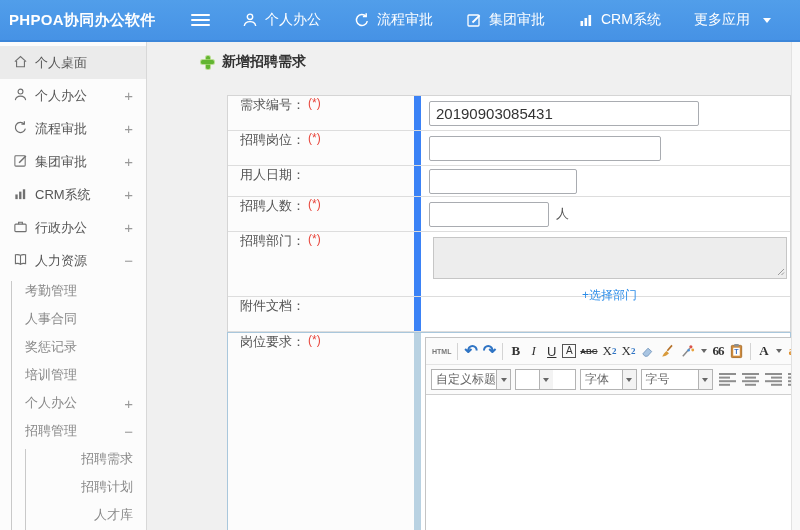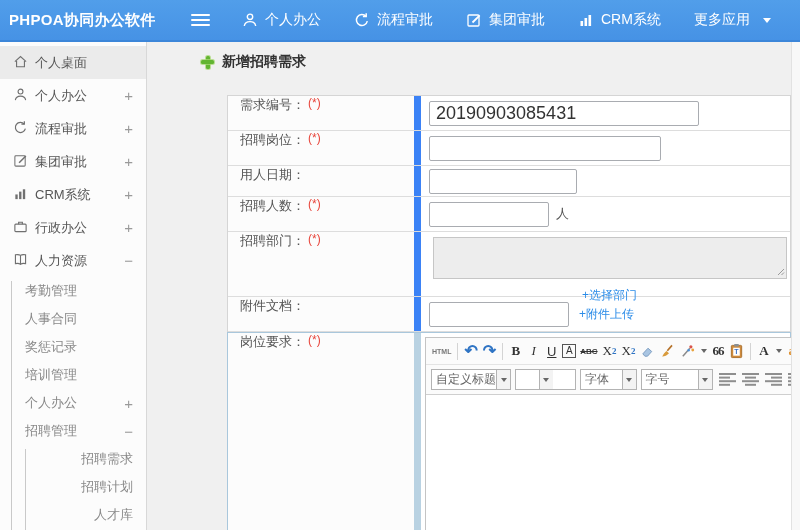--- a/index.html
+++ b/index.html
@@ -48,21 +48,21 @@
   
   .form { position:absolute; left:79px; top:53px; width:564px; background:#fff; border:1px solid #d5d5d5; }
   .frow { display:flex; border-bottom:1px solid #ddd; }
   .fl { flex:0 0 193px; border-right:7px solid #3b82f6; background:#fcfcfc; display:flex; align-items:flex-start; padding-left:12px; font-size:13px; color:#555; }
   .req { color:#e8463c; font-size:12px; margin-left:3px; }
   .fv { flex:1; display:flex; align-items:center; padding-left:8px; font-size:13px; color:#555; }
   .r1,.r2,.r4,.r6 { height:35px; } .r3 { height:31px; }
   .r5 { height:65px; }
   .r7 { height:322px; border-bottom:none; border-top:1px solid #a9c7dc; box-shadow:-1px 0 0 #a9c7dc, 1px 0 0 #a9c7dc; }
   .r7 .fl { border-right-color:#b9d2e2; }
-  .inp { height:25px; border:1px solid #a9acb1; border-radius:2px; background:#fff; padding:0 6px; font-size:18px; color:#333; font-family:"Liberation Sans",sans-serif; }
+  .inp { height:25px; border:1px solid #a9acb1; border-radius:2px; background:#fff; padding:0 6px; font-size:15px; color:#333; font-family:"Liberation Sans",sans-serif; }
   .w270{width:270px;} .w232{width:232px;} .w148{width:148px;} .w120{width:120px;} .w140{width:140px;}
   .suffix { margin-left:7px; color:#555; }
   .r5 .fv { flex-direction:column; align-items:center; justify-content:flex-start; padding-top:5px; }
   .ta-wrap { position:relative; }
   .dept-ta { width:354px; height:42px; background:#ededed; border:1px solid #c6c6c6; resize:none; }
   .grip { position:absolute; right:2px; bottom:3px; }
   .link { color:#2b8ce8; font-size:12px; cursor:pointer; text-decoration:none; }
   .r5 .link { margin-top:5px; }
   .r6 .link { margin-left:10px; }
   
@@ -323,24 +323,20 @@
           </span>
         </span>
         <a class="link">+选择部门</a>
       </div>
     </div>
 
     <div class="frow r6">
       <div class="fl">
         <span>附件文档：</span>
       </div>
-      <div class="fv">
-        <input class="inp w140" value="" style="">
-        <a class="link">+附件上传</a>
-      </div>
     </div>
 
     <div class="frow r7">
       <div class="fl">
         <span>岗位要求：</span>
         <span class="req">(*)</span>
       </div>
       <div class="fv">
         <div class="editor">
           <div class="tb1">

